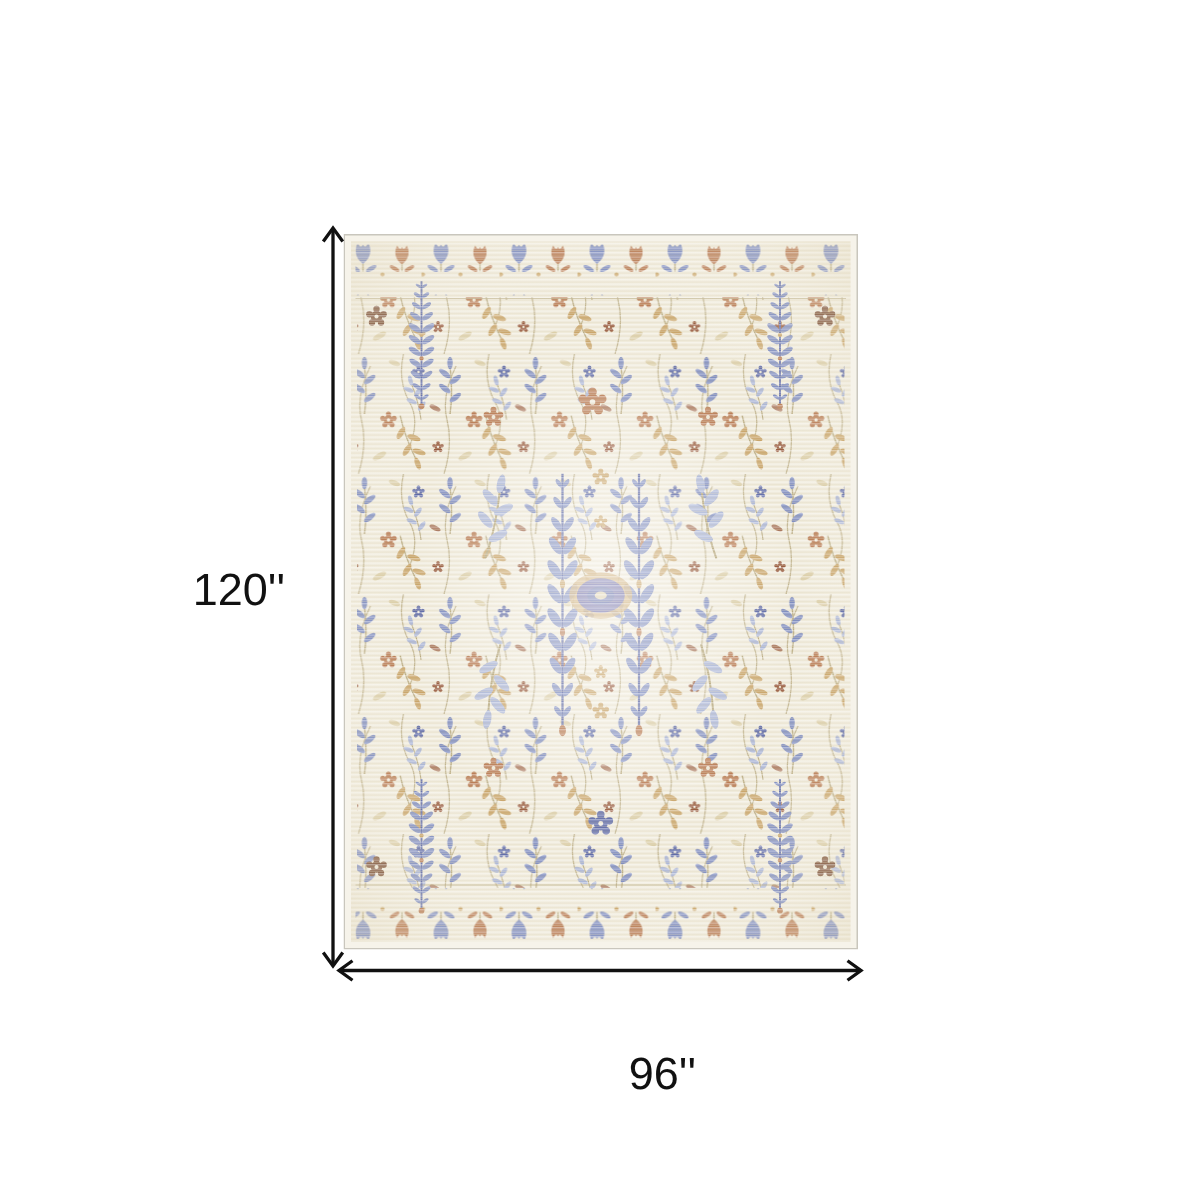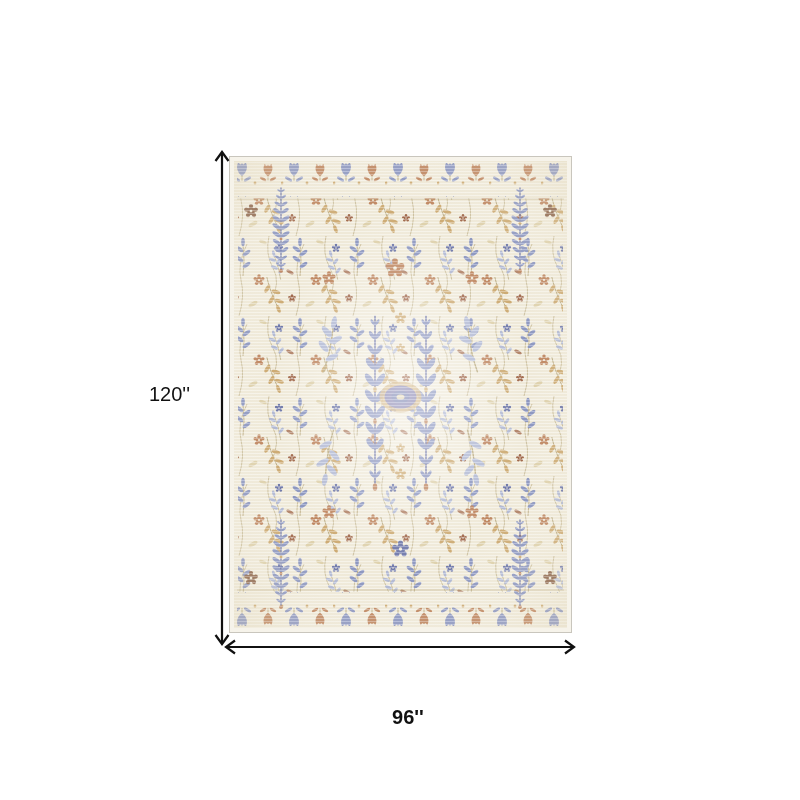--- a/index.html
+++ b/index.html
@@ -20,27 +20,27 @@
     left: 229px; top: 156px;
     width: 343px; height: 477px;
   }
   .rug-wrap svg { display: block; width: 100%; height: 100%; }
   .dim-arrow { position: absolute; color: var(--arrow-color, #111111); }
   .dim-arrow.v { left: 214px; top: 149px; }
   .dim-arrow.h { left: 223px; top: 639px; }
   .dim-label {
     position: absolute;
     color: var(--label-color, #111111);
-    font-size: 20px;
+    font-size: 30px;
     line-height: 26px;
     font-weight: 400;
     white-space: nowrap;
   }
   .dim-label.height { left: 118px; top: 381px; width: 72px; text-align: right; }
-  .dim-label.width  { left: 376px; top: 704px; width: 64px; text-align: center; font-weight: bold; }
+  .dim-label.width  { left: 400px; top: 704px; width: 64px; text-align: right; }
 </style>
 </head>
 <body>
 
 <div class="canvas">
 
   <div class="rug-wrap">
     <svg viewBox="0 0 343 477" xmlns="http://www.w3.org/2000/svg">
       <defs>
         <g id="leafpair">

